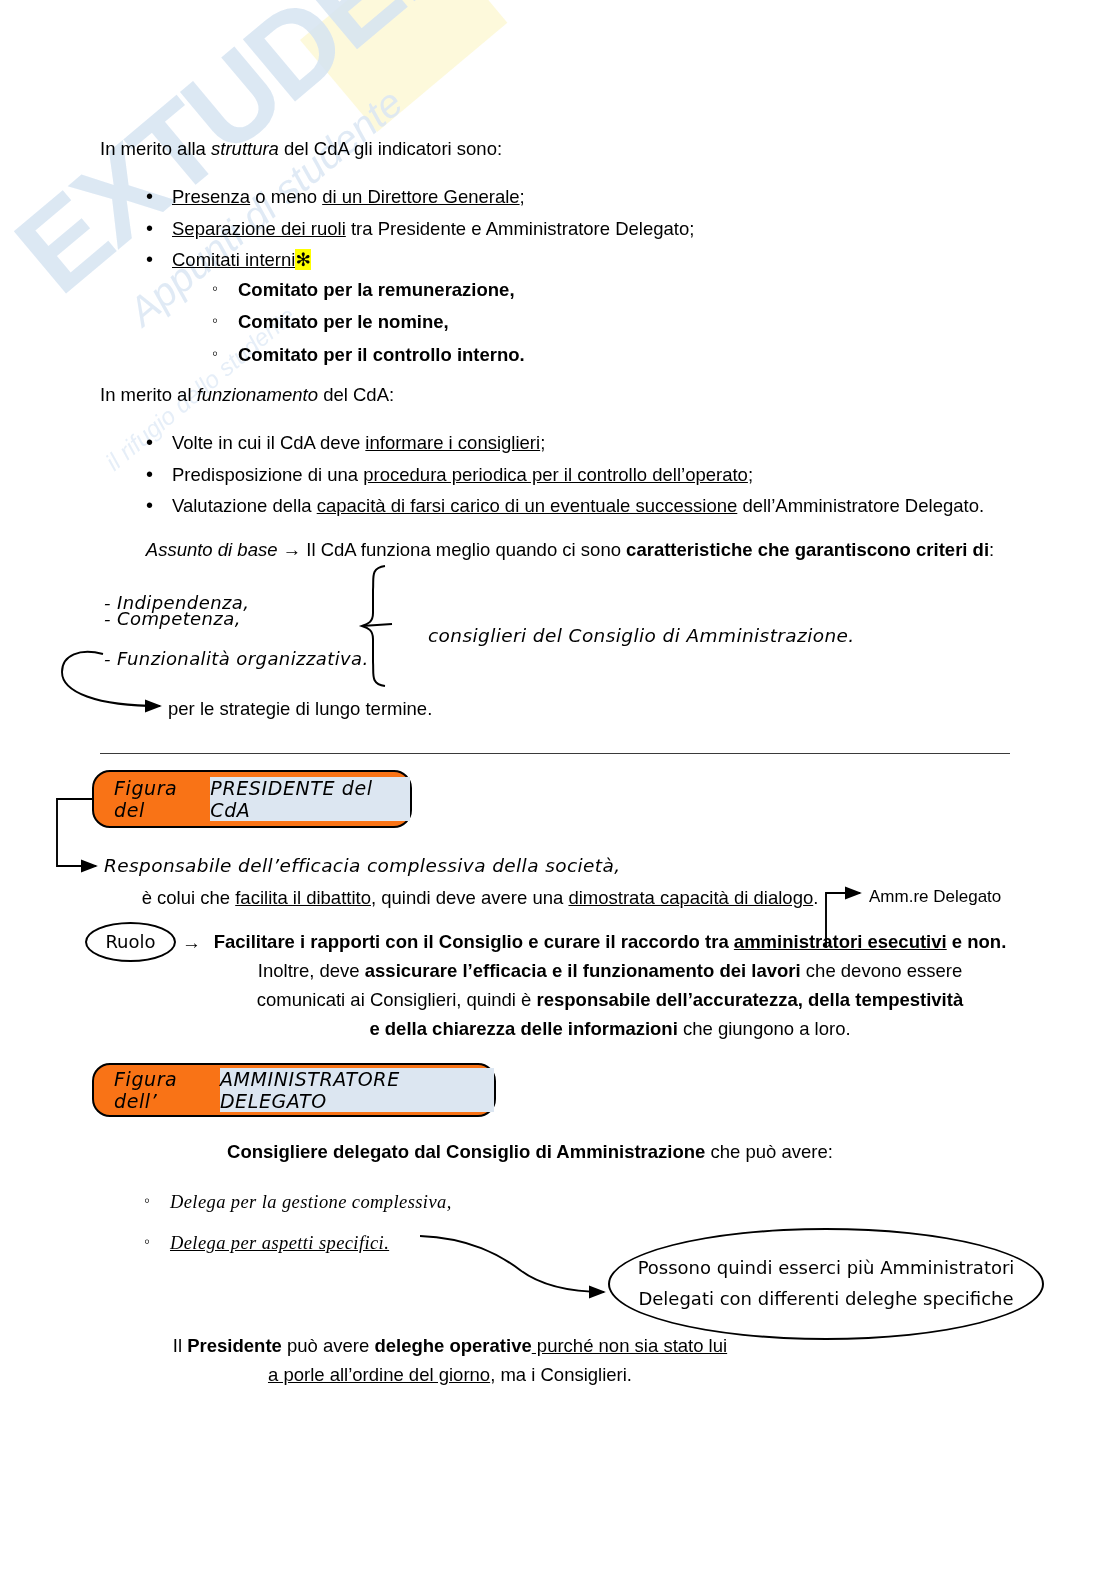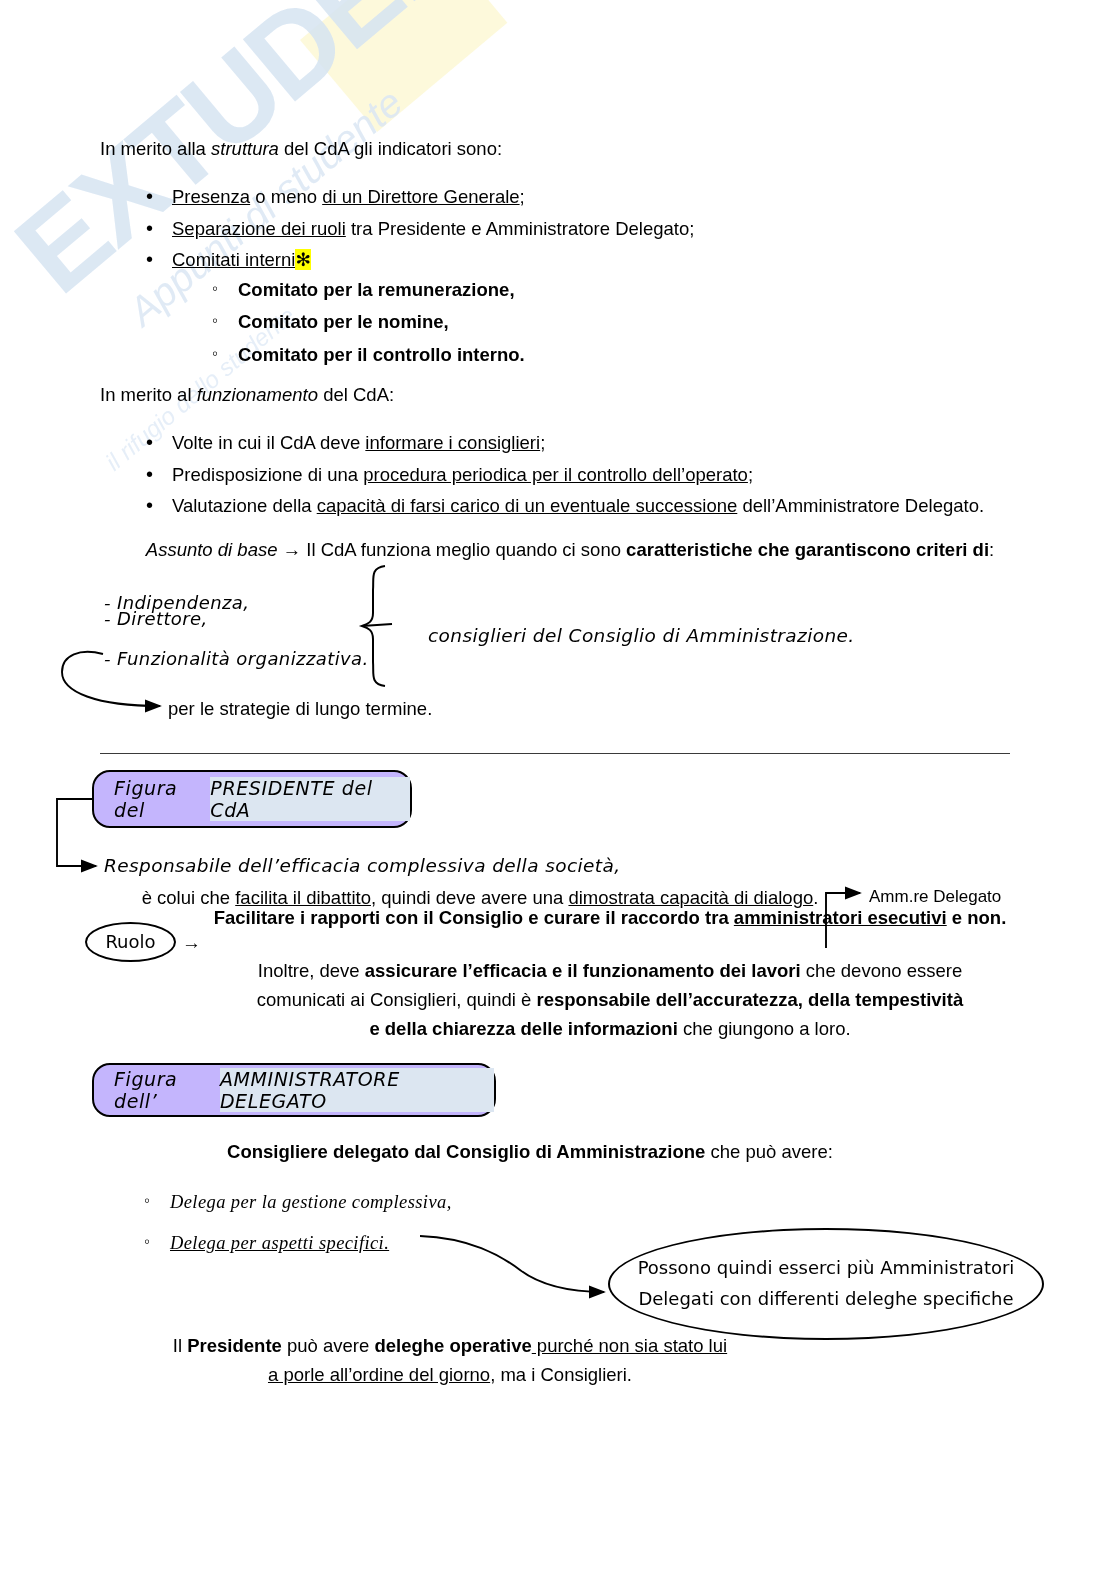--- a/index.html
+++ b/index.html
@@ -145,21 +145,21 @@
     font-size: 18px;
     letter-spacing: .4px;
   }
 
   
   .round-box {
     position: absolute;
     border: 2.5px solid #000;
     border-radius: 18px;
     box-sizing: border-box;
-    background: #c4b5fd;
+    background: #f97316;
     z-index: 4;
     display: flex;
     align-items: center;
     padding-left: 20px;
   }
   .round-box .label {
     font-family: "DejaVu Sans", sans-serif;
     font-style: italic;
     font-size: 19px;
     letter-spacing: .6px;
@@ -259,21 +259,21 @@
       </li>
     </ul>
   </div>
 
   <div class="content para" style="left:100px; top:537px; width:940px;">
     <span class="it">Assunto di base</span>
     <span>→</span><span> Il CdA funziona meglio quando ci sono </span><span class="b">caratteristiche che garantiscono criteri di</span><span>:</span>
   </div>
 
   <div class="content hand" style="left:104px; top:592px;font-style:italic;">- Indipendenza,</div>
-  <div class="content hand" style="left:104px; top:608px;">- Direttore,</div>
+  <div class="content hand" style="left:104px; top:608px;">- Competenza,</div>
   <div class="content hand" style="left:104px; top:648px;">- Funzionalità organizzativa.</div>
 
   <div class="content hand" style="left:428px; top:625px; font-size:18.5px;">consiglieri del Consiglio di Amministrazione.</div>
 
   <div class="content para" style="left:168px; top:696px;">per le strategie di lungo termine.</div>
 
   <hr class="hr-divider" style="left:100px; top:753px; width:910px;">
 
   <div class="round-box" style="left:92px; top:770px; width:320px; height:58px;">
     <span class="label">Figura del </span>
@@ -286,21 +286,21 @@
     <span>è colui che </span><span class="u">facilita il dibattito</span><span>, quindi deve avere una </span><span class="u">dimostrata capacità di dialogo</span><span>.</span>
   </div>
 
   <div class="content para" style="left:869px; top:885px; font-size:17px;">Amm.re Delegato</div>
 
   <div class="ellipse" style="left:85px; top:922px; width:91px; height:40px;">
     <span class="etext">Ruolo</span>
   </div>
   <div class="content para b" style="left:182px; top:929px; font-size:19px;">→</div>
 
-  <div class="content para" style="left:200px; top:905px; width:820px;">
+  <div class="content para" style="left:200px; top:929px; width:820px;">
     <span class="b">Facilitare i rapporti con il Consiglio e curare il raccordo tra </span><span class="b u">amministratori esecutivi</span><span class="b"> e non.</span>
   </div>
 
   <div class="content para" style="left:200px; top:958px; width:820px;">
     <span>Inoltre, deve </span><span class="b">assicurare l’efficacia e il funzionamento dei lavori</span><span> che devono essere</span>
   </div>
 
   <div class="content para" style="left:200px; top:1016px; width:820px;">
     <span class="b">e della chiarezza delle informazioni</span><span> che giungono a loro.</span>
   </div>

